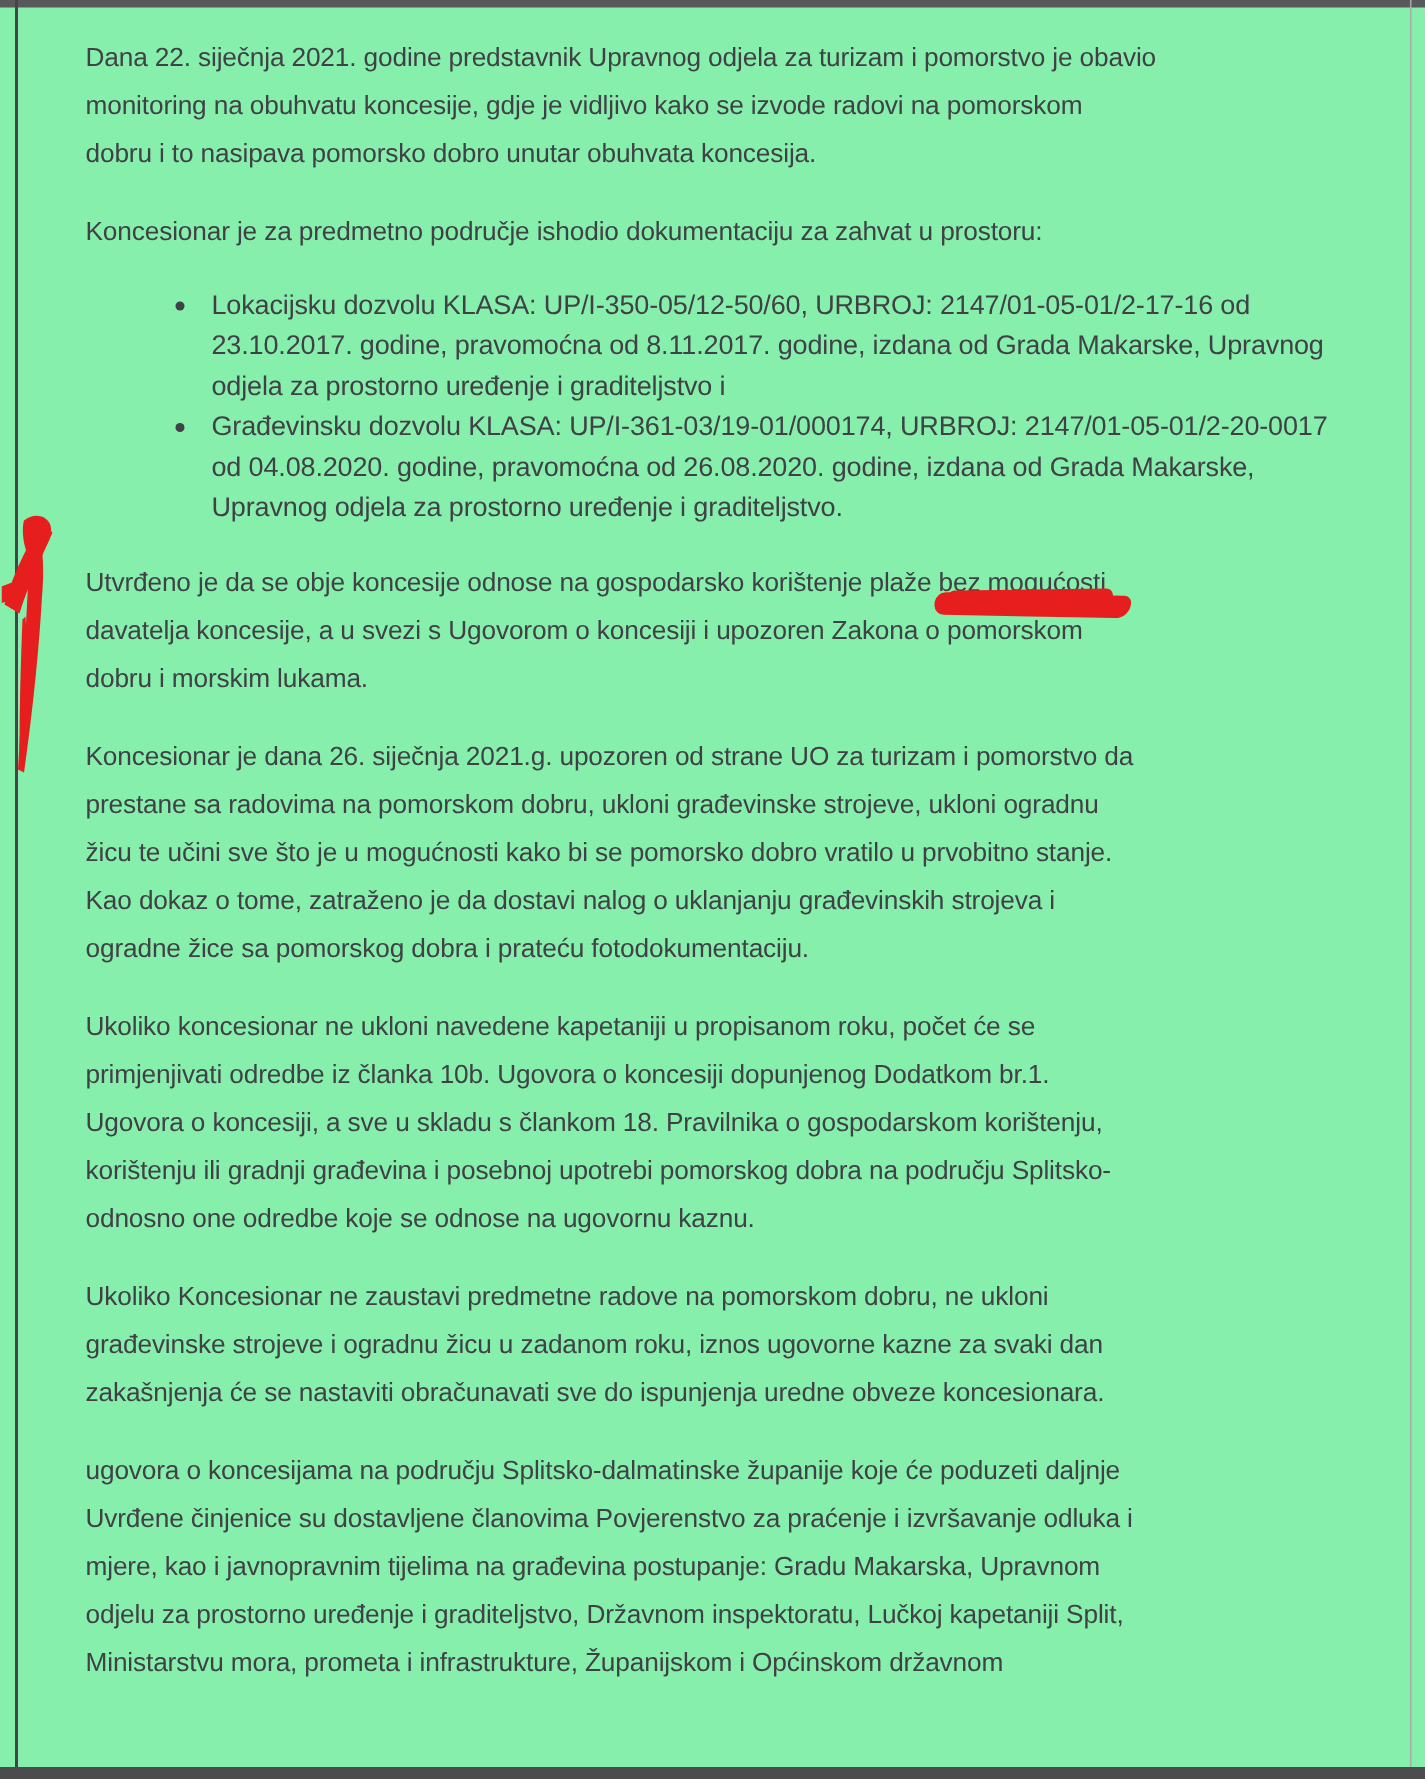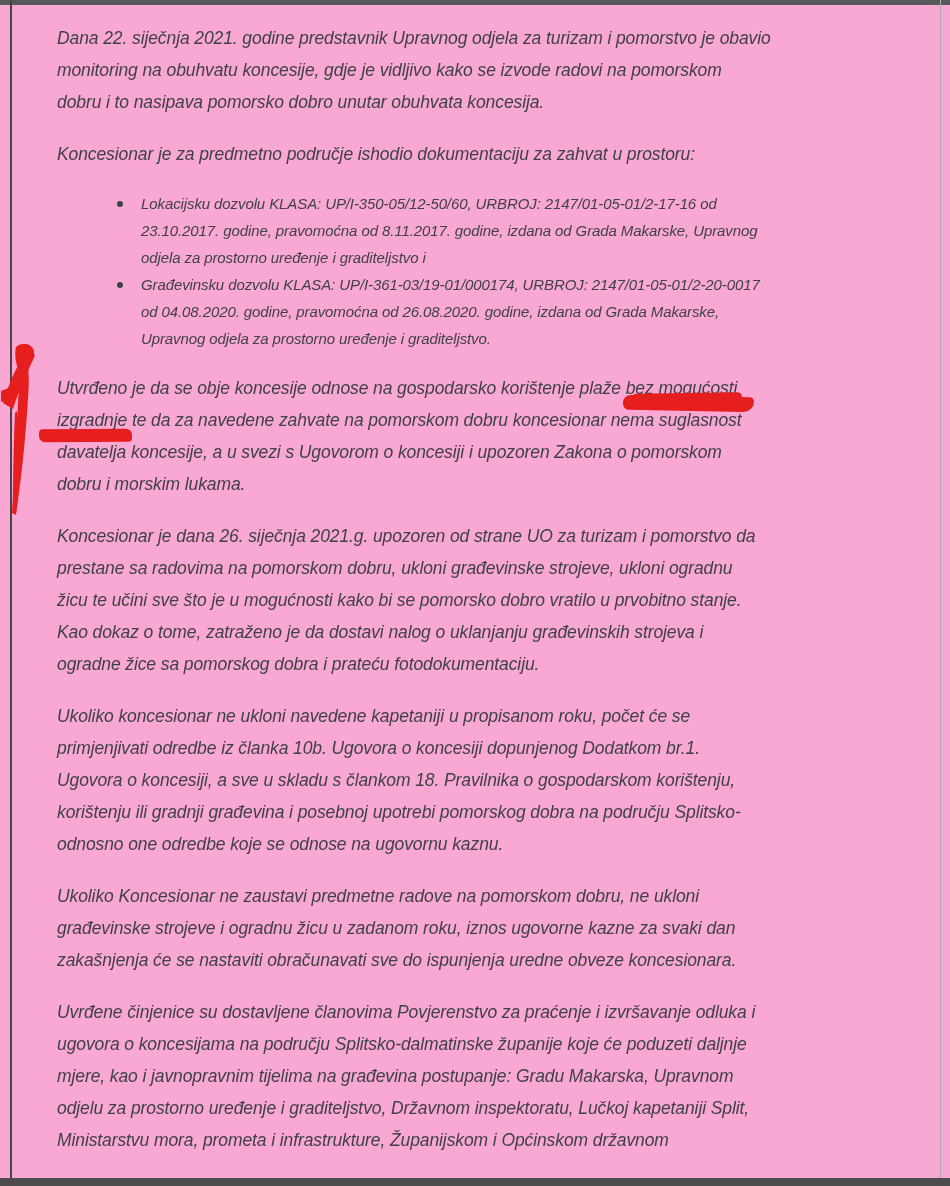--- a/index.html
+++ b/index.html
@@ -1,37 +1,36 @@
 <!DOCTYPE html>
 <html><head>
 <meta charset="utf-8">
 <style>
   html,body { margin:0; padding:0; background:#ffffff; }
   .page {
     position:relative;
     width:950px; height:1186px;
-    background:#f9a8d4;
+    background:#86efac;
     overflow:hidden;
     font-family:"Liberation Sans","DejaVu Sans",sans-serif;
     color:#404146;
-    font-style:italic;
   }
   
   .frame-top    { position:absolute; top:0; left:0; right:0; height:5px; background:#58595b; }
   .frame-bottom { position:absolute; bottom:0; left:0; right:0; height:8px; background:#4c4c4e; }
   .frame-left   { position:absolute; top:0; bottom:0; left:10px; width:2px; background:#454547; }
   .frame-right  { position:absolute; top:0; bottom:0; right:9px; width:1px; background:#a9a9ab; }
 
   .content { position:absolute; left:57px; right:50px; top:22px; }
 
   .para { margin:20px 0 0 0; font-size:17.5px; line-height:32px; letter-spacing:-0.1px; }
   .para:first-child { margin-top:0; }
   .line { white-space:nowrap; }
 
-  ul.list { margin:20px 0 0 0; padding:0 0 0 84px; font-size:15px; letter-spacing:-0.1px; }
+  ul.list { margin:20px 0 0 0; padding:0 0 0 84px; font-size:18px; letter-spacing:-0.1px; }
   ul.list li { list-style:none; position:relative; line-height:27px; }
   ul.list li::before {
     content:""; position:absolute; left:-24px; top:11px;
     width:6px; height:6px; border-radius:50%; background:#404146;
   }
 
   
   .mark { position:relative; z-index:2; }
   .mark-a::after {
     content:""; position:absolute; left:-3px; right:-16px; bottom:-13px; height:15px;
@@ -83,21 +82,20 @@
           <div class="line">odjela za prostorno uređenje i graditeljstvo i</div>
         </li>
         <li>
           <div class="line">Građevinsku dozvolu KLASA: UP/I-361-03/19-01/000174, URBROJ: 2147/01-05-01/2-20-0017</div>
           <div class="line">od 04.08.2020. godine, pravomoćna od 26.08.2020. godine, izdana od Grada Makarske,</div>
           <div class="line">Upravnog odjela za prostorno uređenje i graditeljstvo.</div>
         </li>
       </ul>
       <div class="para">
         <div class="line"><span>Utvrđeno je da se obje koncesije odnose na gospodarsko korištenje plaže </span><span class="mark mark-a">bez mogućosti</span></div>
-        <div class="line"><span class="mark mark-b">izgradnje</span><span> te da za navedene zahvate na pomorskom dobru koncesionar nema suglasnost</span></div>
         <div class="line">davatelja koncesije, a u svezi s Ugovorom o koncesiji i upozoren Zakona o pomorskom</div>
         <div class="line">dobru i morskim lukama.</div>
       </div>
       <div class="para">
         <div class="line">Koncesionar  je dana 26. siječnja 2021.g. upozoren od strane UO za turizam i pomorstvo da</div>
         <div class="line">prestane sa radovima na pomorskom dobru, ukloni građevinske strojeve, ukloni ogradnu</div>
         <div class="line">žicu te učini sve što je u mogućnosti kako bi se pomorsko dobro vratilo u prvobitno stanje.</div>
         <div class="line">Kao dokaz o tome, zatraženo je da dostavi nalog o uklanjanju građevinskih strojeva i</div>
         <div class="line">ogradne žice sa pomorskog dobra i prateću fotodokumentaciju.</div>
       </div>
@@ -107,22 +105,22 @@
         <div class="line">Ugovora o koncesiji, a sve u skladu s člankom 18. Pravilnika o gospodarskom korištenju,</div>
         <div class="line">korištenju ili gradnji građevina i posebnoj upotrebi pomorskog dobra na području Splitsko-</div>
         <div class="line">odnosno one odredbe koje se  odnose na ugovornu kaznu.</div>
       </div>
       <div class="para">
         <div class="line">Ukoliko Koncesionar ne zaustavi predmetne radove na pomorskom dobru, ne ukloni</div>
         <div class="line">građevinske strojeve i ogradnu žicu u zadanom roku, iznos ugovorne kazne za svaki dan</div>
         <div class="line">zakašnjenja će se nastaviti obračunavati sve do ispunjenja uredne obveze koncesionara.</div>
       </div>
       <div class="para">
+        <div class="line">ugovora o koncesijama na području Splitsko-dalmatinske županije koje će poduzeti daljnje</div>
         <div class="line">Uvrđene činjenice su dostavljene članovima Povjerenstvo za praćenje i izvršavanje odluka i</div>
-        <div class="line">ugovora o koncesijama na području Splitsko-dalmatinske županije koje će poduzeti daljnje</div>
         <div class="line">mjere, kao i javnopravnim tijelima na građevina postupanje: Gradu Makarska, Upravnom</div>
         <div class="line">odjelu za prostorno uređenje i graditeljstvo, Državnom inspektoratu, Lučkoj kapetaniji Split,</div>
         <div class="line">Ministarstvu mora, prometa i infrastrukture, Županijskom i Općinskom državnom</div>
       </div>
     </div>
 
   <div class="frame-bottom"></div>
 </div>
 
 </body></html>

